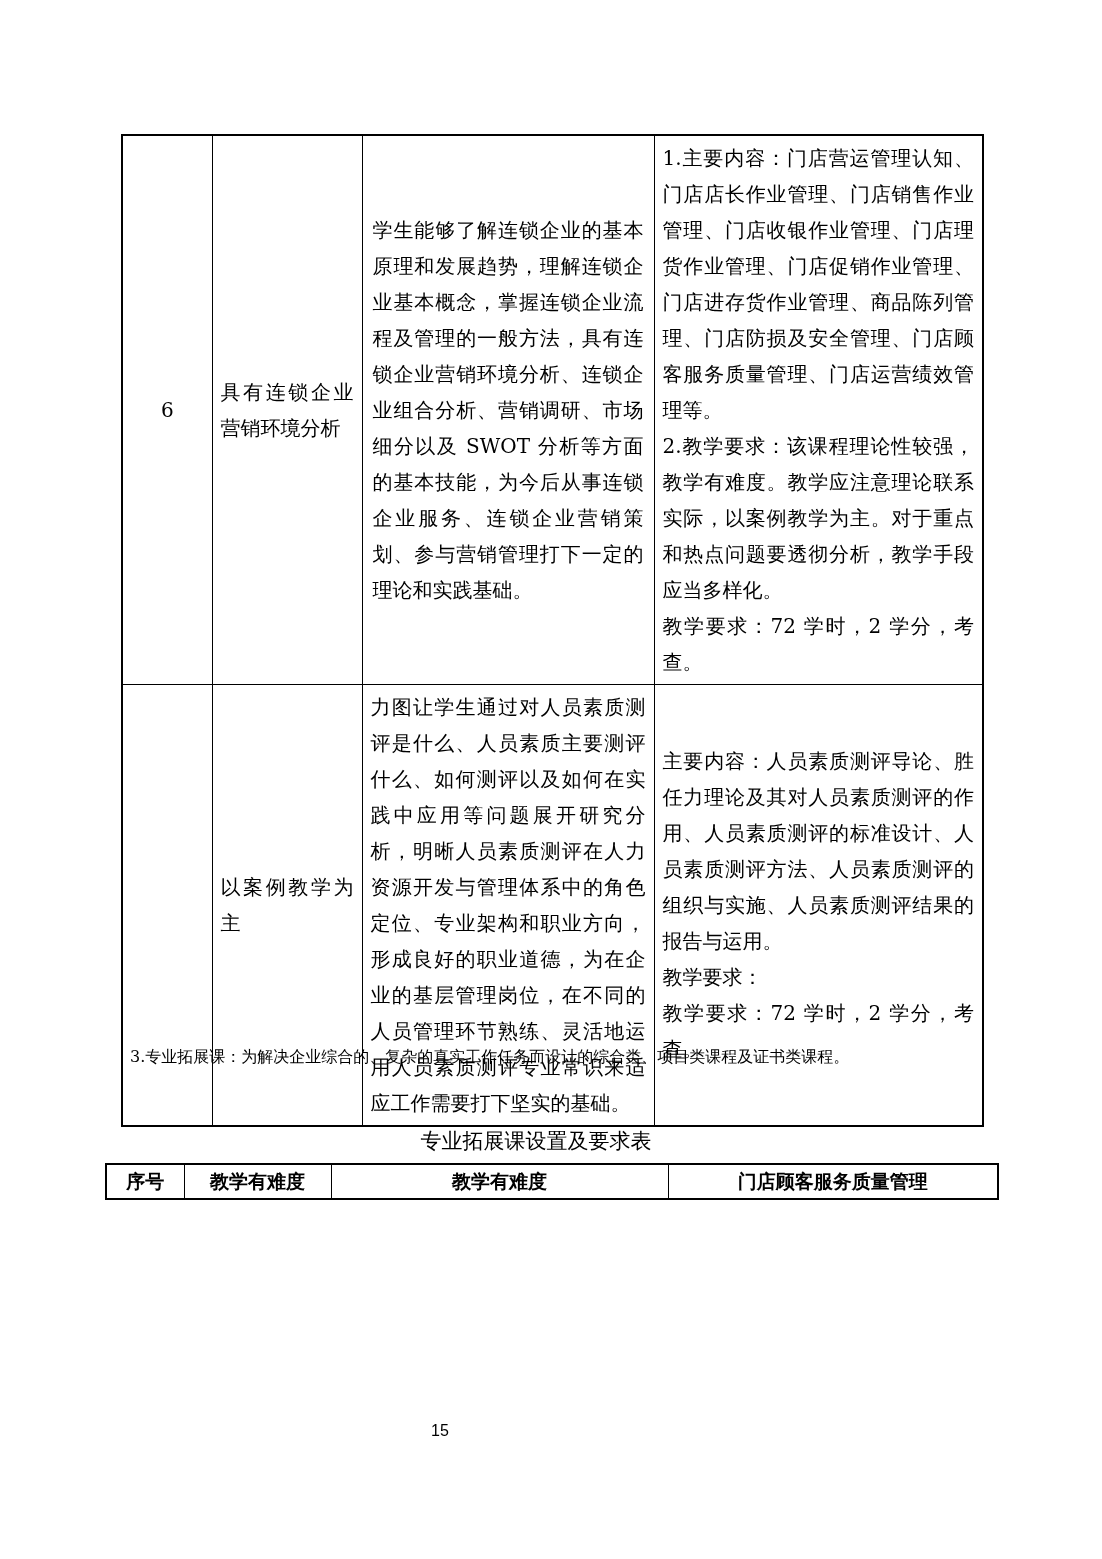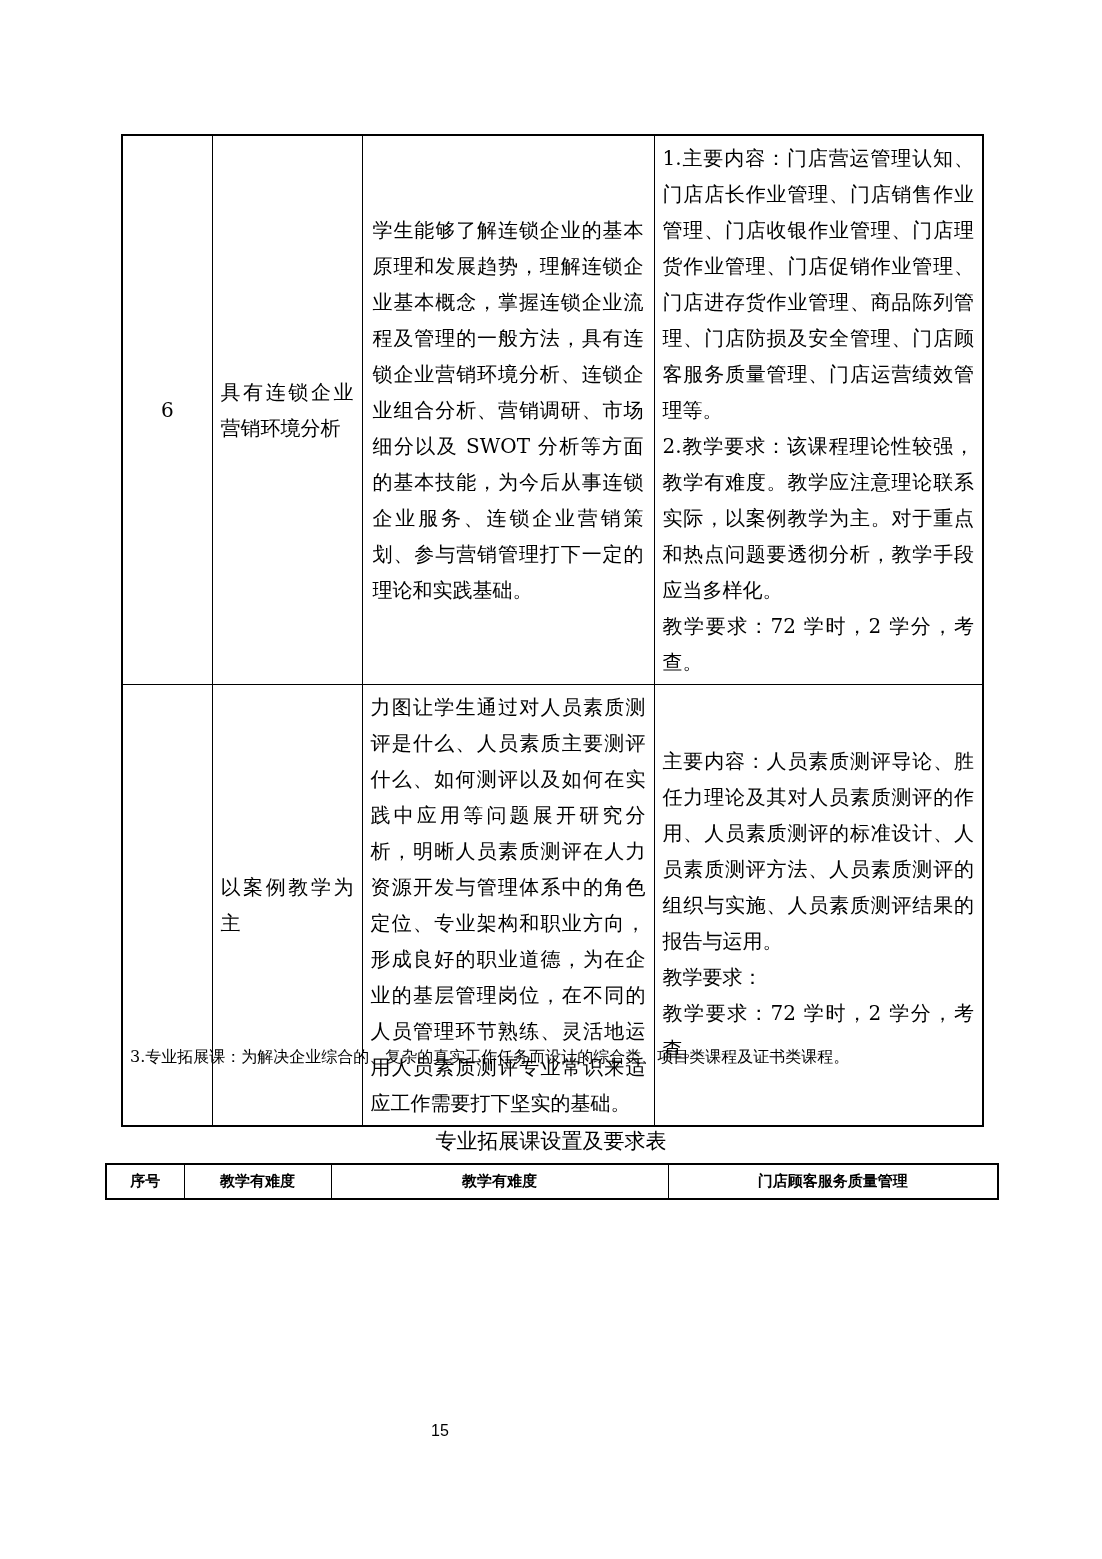--- a/index.html
+++ b/index.html
@@ -37,36 +37,36 @@
   tr.r6 td.c-obj{padding:21px 10px;}
   tr.r7 td.c-obj{vertical-align:top;padding-top:4px;}
   
   .para{
     position:absolute;left:130px;top:1028px;width:855px;
     font-size:16px;line-height:58px;
     text-align:justify;text-justify:inter-ideograph;
   }
   
   .t2title{
-    position:absolute;left:105px;top:1126px;width:892px;
+    position:absolute;left:90px;top:1126px;width:892px;
     text-align:center;font-size:21px;line-height:30px;
   }
   
   table.t2{
     position:absolute;left:105px;top:1163px;
     width:892px;
     border-collapse:collapse;table-layout:fixed;
     border:2px solid #000;
   }
   table.t2 th{
     border:1px solid #000;
     height:33px;
     font-family:"Liberation Sans","DejaVu Sans",sans-serif;
     font-weight:bold;
-    font-size:15px;
+    font-size:19px;
     text-align:center;vertical-align:middle;
     padding:0;
   }
   
   .pageno{
     position:absolute;left:0;top:1422px;width:880px;
     text-align:center;
     font-size:16px;
     font-family:"Liberation Sans","DejaVu Sans",sans-serif;
   }

